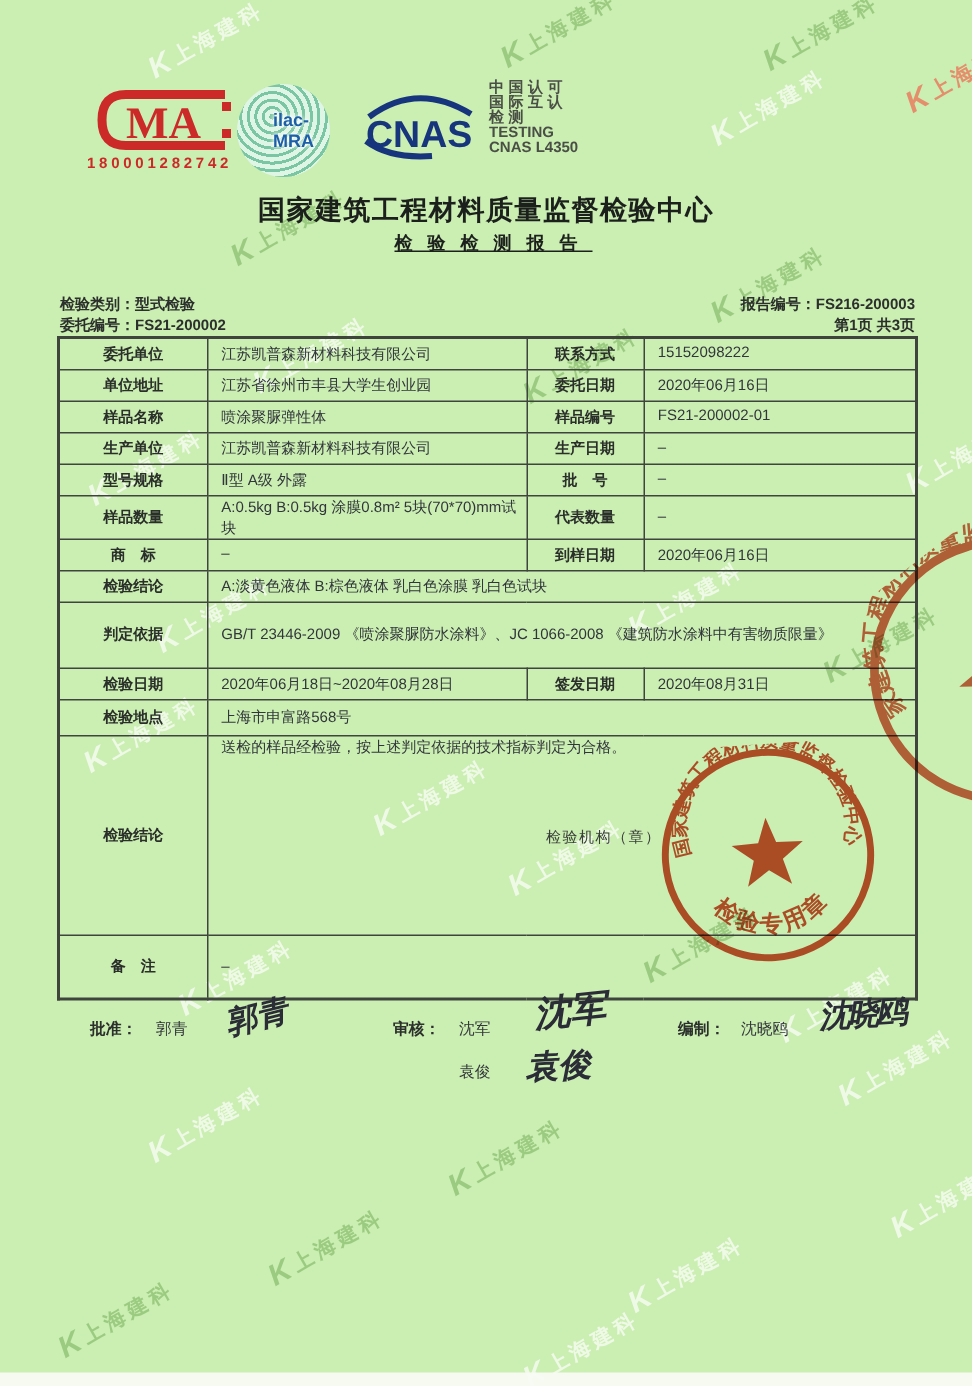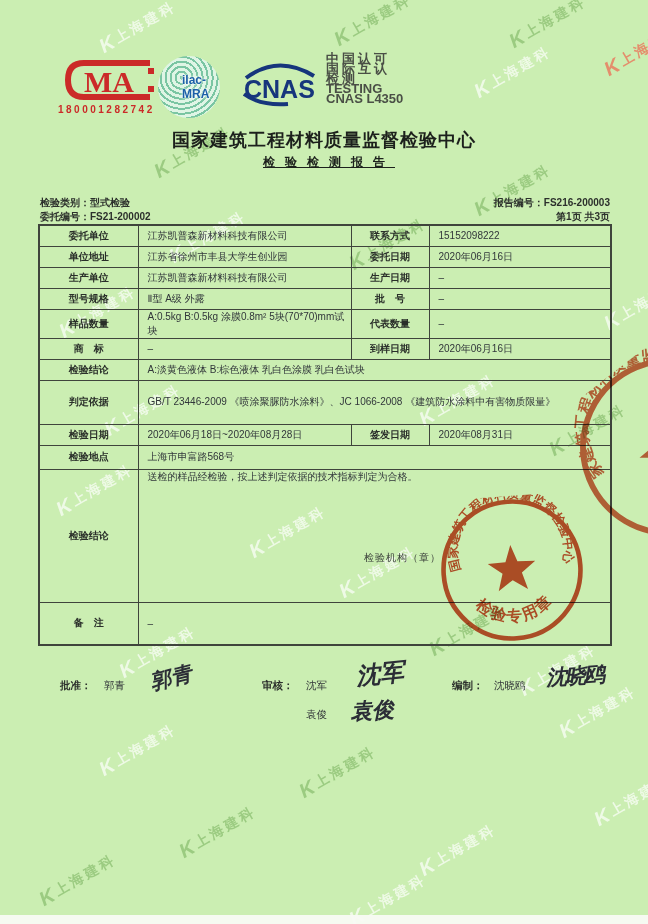--- a/index.html
+++ b/index.html
@@ -18,21 +18,21 @@
   #logo-row{position:absolute;left:0;top:0;width:648px;z-index:2;}
   #cma{position:absolute;left:60px;top:56px;width:100px;}
   #cma-number{position:absolute;left:58px;top:104px;color:#cb2a28;font-size:10px;
       font-weight:bold;letter-spacing:2.5px;}
   #ilac{position:absolute;left:158px;top:56px;width:62px;height:62px;border-radius:50%;
       background:repeating-radial-gradient(circle at 38% 35%, rgba(42,157,148,.50) 0 2px,
       rgba(226,246,238,.85) 2px 5px);display:flex;align-items:center;justify-content:center;}
   #ilac span{font-size:12px;font-weight:bold;color:#1b5fa8;
       text-shadow:0 0 3px #fff,0 0 3px #fff;padding-left:24px;}
   #cnas{position:absolute;left:240px;top:62px;}
-  #accred{position:absolute;left:326px;top:54px;font-size:13px;line-height:10px;
+  #accred{position:absolute;left:326px;top:54px;font-size:10px;line-height:10px;
       color:#4a4f46;font-weight:bold;}
   #accred .cnline{letter-spacing:3px;}
   
   .org-title{position:absolute;left:0;top:128px;width:648px;text-align:center;z-index:2;
       font-size:18px;font-weight:bold;color:#1c201c;letter-spacing:1px;}
   .report-title{position:absolute;left:0;top:154px;width:648px;text-align:center;z-index:2;
       font-size:12px;font-weight:bold;color:#1c201c;letter-spacing:10px;text-indent:10px;text-decoration:underline;}
   
   .meta{position:absolute;z-index:2;font-size:10px;font-weight:bold;color:#2c302c;}
   #meta-cat{left:40px;top:196px;}
@@ -241,20 +241,26 @@
       <td class="lbl">联系方式</td>
       <td class="val">15152098222</td>
     </tr>
     <tr class="h21">
       <td class="lbl">单位地址</td>
       <td class="val">江苏省徐州市丰县大学生创业园</td>
       <td class="lbl">委托日期</td>
       <td class="val">2020年06月16日</td>
     </tr>
     <tr class="h21">
+      <td class="lbl">样品名称</td>
+      <td class="val">喷涂聚脲弹性体</td>
+      <td class="lbl">样品编号</td>
+      <td class="val">FS21-200002-01</td>
+    </tr>
+    <tr class="h21">
       <td class="lbl">生产单位</td>
       <td class="val">江苏凯普森新材料科技有限公司</td>
       <td class="lbl">生产日期</td>
       <td class="val">–</td>
     </tr>
     <tr class="h21">
       <td class="lbl">型号规格</td>
       <td class="val">Ⅱ型 A级 外露</td>
       <td class="lbl">批　号</td>
       <td class="val">–</td>

